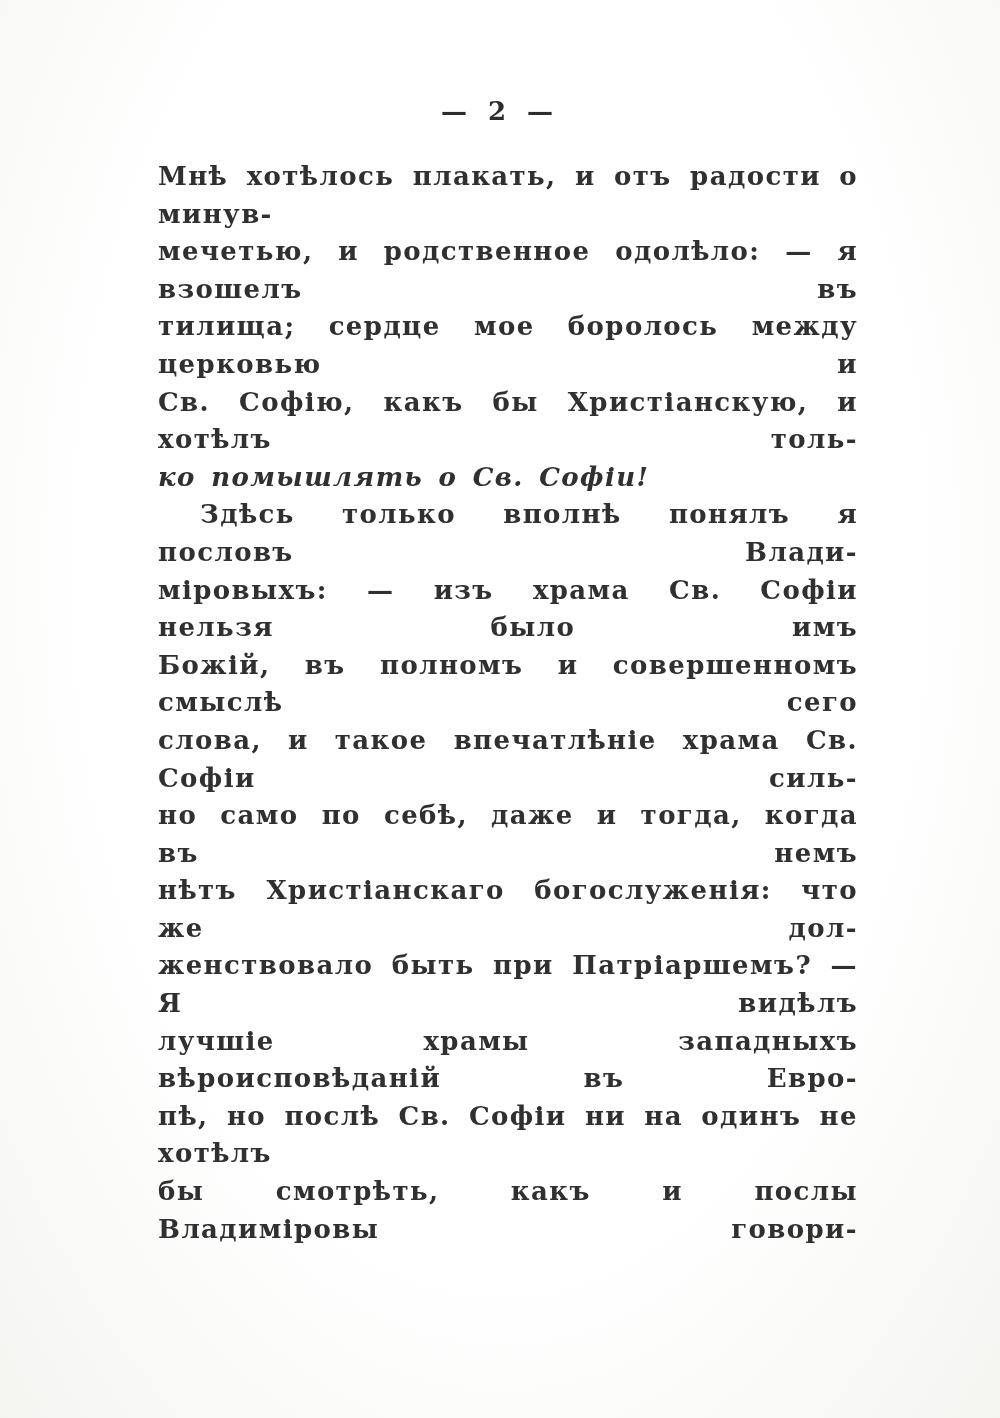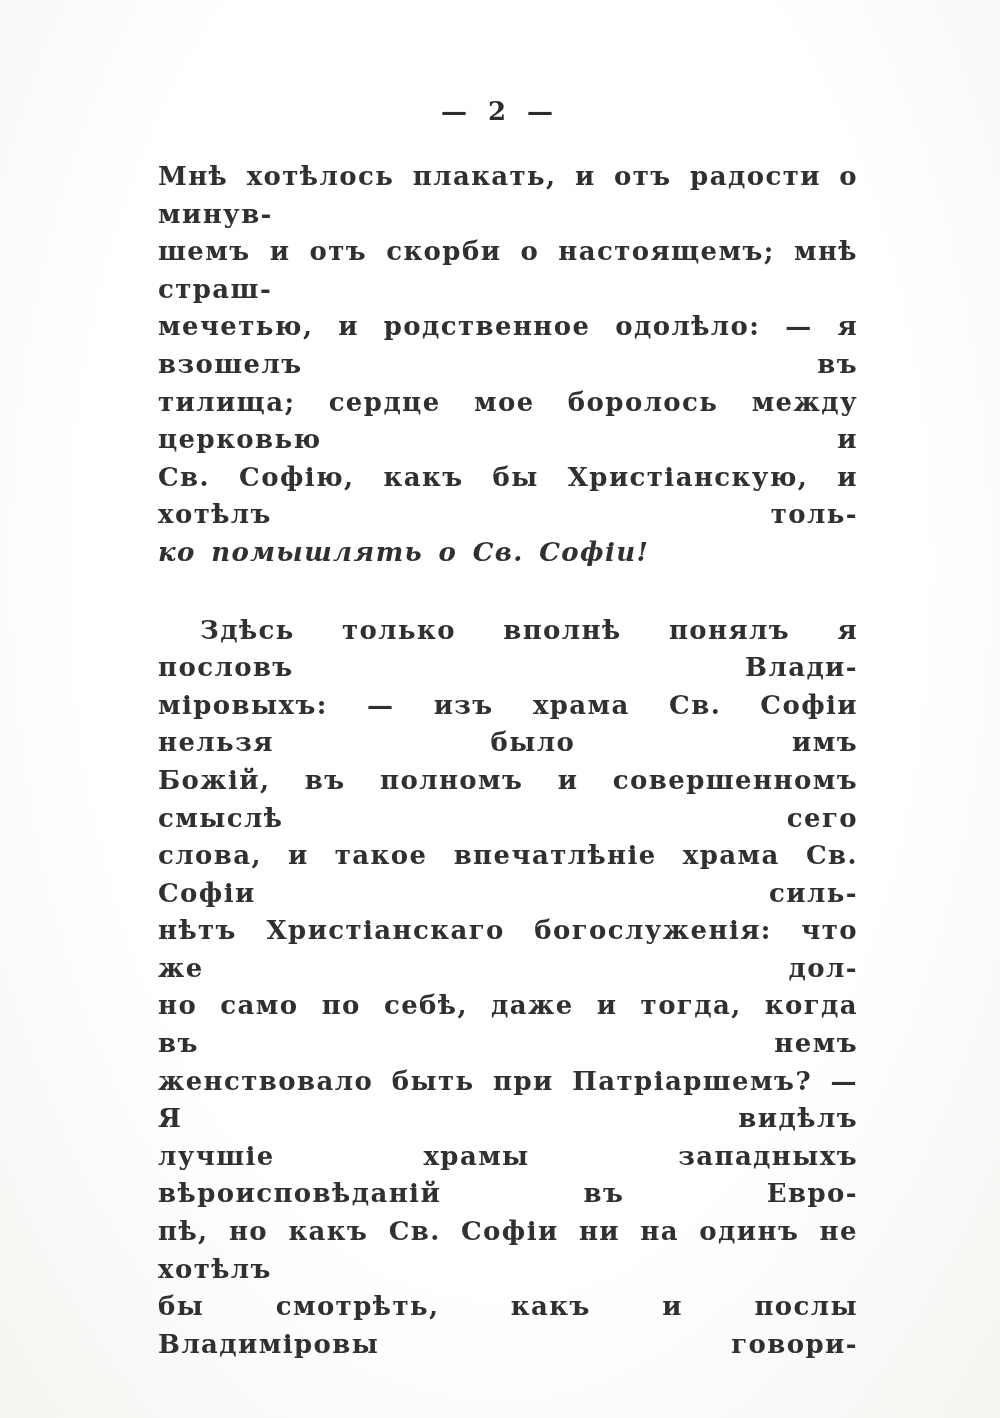--- a/index.html
+++ b/index.html
@@ -53,43 +53,41 @@
     text-align: justify;
     text-align-last: justify;
     color: #303030;
   }
   .line.last {
     text-align-last: left;
     font-style: italic;
   }
   .paragraph.indent .line:first-child {
     text-indent: 42px;
-    margin-top: 40px;
   }
 </style>
 </head>
 <body>
 
 <div class="page">
   <div class="page-number">— 2 —</div>
   <div class="text-block" id="paragraphs">
       <div class="paragraph">
         <div class="line">Мнѣ хотѣлось плакать, и отъ радости о минув-</div>
-        <div class="line">шемъ и отъ скорби о настоящемъ; мнѣ страш-</div>
         <div class="line">мечетью, и родственное одолѣло: — я взошелъ въ</div>
         <div class="line">тилища; сердце мое боролось между церковью и</div>
         <div class="line">Св. Софію, какъ бы Христіанскую, и хотѣлъ толь-</div>
         <div class="line last">ко помышлять о Св. Софіи!</div>
       </div>
       <div class="paragraph indent">
         <div class="line">Здѣсь только вполнѣ понялъ я пословъ Влади-</div>
         <div class="line">міровыхъ: — изъ храма Св. Софіи нельзя было имъ</div>
         <div class="line">Божій, въ полномъ и совершенномъ смыслѣ сего</div>
         <div class="line">слова, и такое впечатлѣніе храма Св. Софіи силь-</div>
+        <div class="line">но само по себѣ, даже и тогда, когда въ немъ</div>
         <div class="line">нѣтъ Христіанскаго богослуженія: что же дол-</div>
-        <div class="line">но само по себѣ, даже и тогда, когда въ немъ</div>
         <div class="line">женствовало быть при Патріаршемъ? — Я видѣлъ</div>
         <div class="line">лучшіе храмы западныхъ вѣроисповѣданій въ Евро-</div>
-        <div class="line">пѣ, но какъ Св. Софіи ни на одинъ не хотѣлъ</div>
+        <div class="line">пѣ, но послѣ Св. Софіи ни на одинъ не хотѣлъ</div>
         <div class="line">бы смотрѣть, какъ и послы Владиміровы говори-</div>
       </div>
     </div>
 </div>
 
 </body></html>

